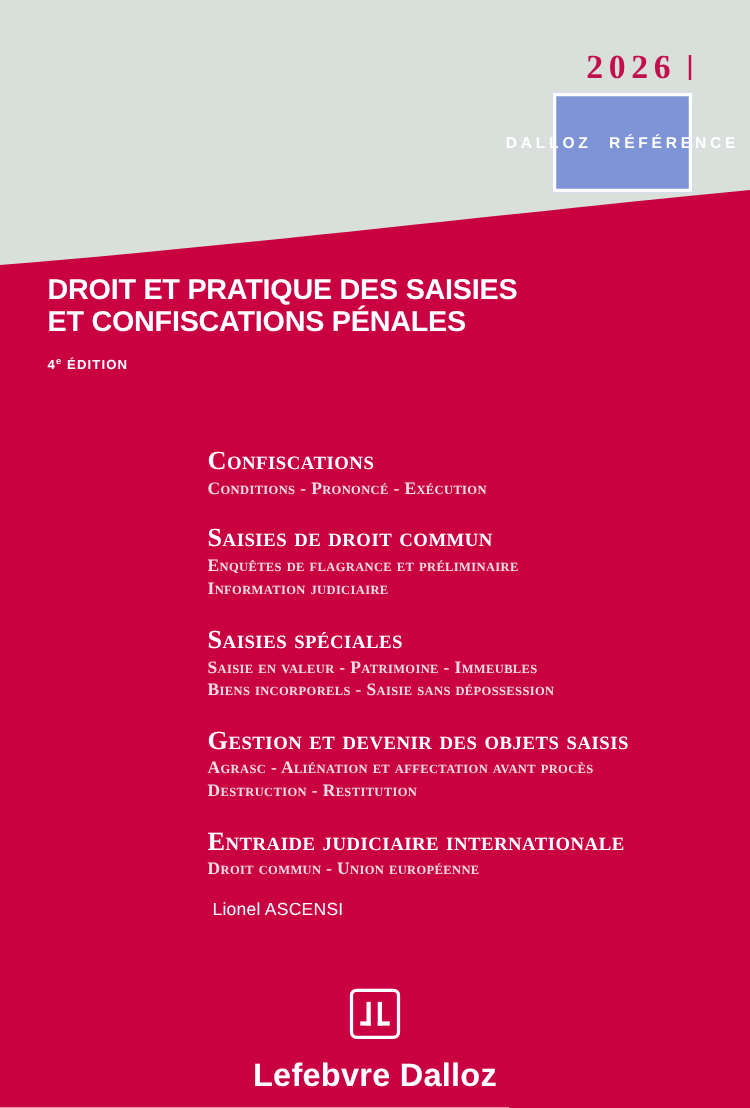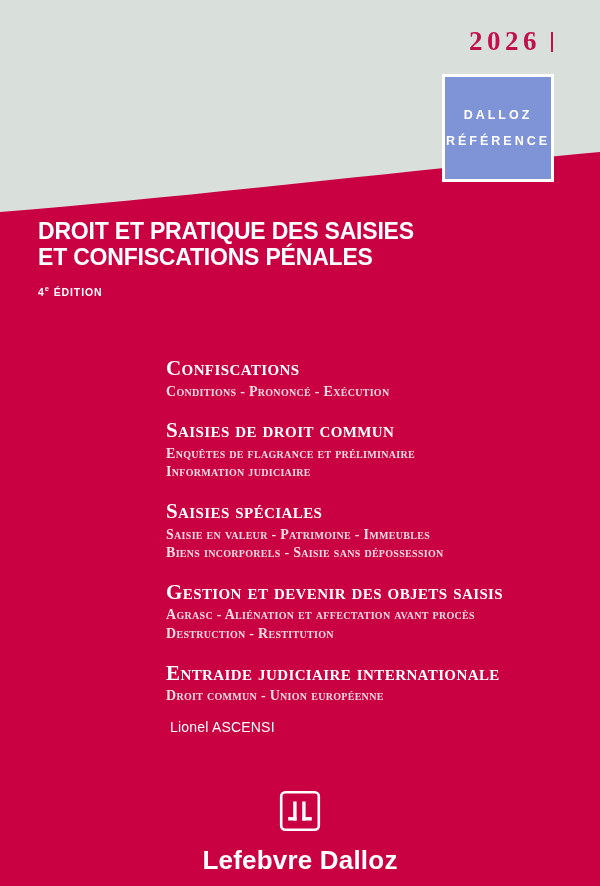--- a/index.html
+++ b/index.html
@@ -31,21 +31,21 @@
   }
   .top-band svg {
     display: block;
     width: 600px;
     height: 230px;
   }
 
   
   .year-line {
     position: absolute;
-    top: 26px;
+    top: 38px;
     right: 46px;
     display: flex;
     align-items: center;
     gap: 9px;
     color: #c2104c;
     font-size: 27px;
     font-weight: 700;
     letter-spacing: 4.5px;
     font-family: "Liberation Serif", serif;
   }
@@ -56,26 +56,26 @@
     background: #c2104c;
     margin: 0 1px;
   }
 
   
   .badge {
     position: absolute;
     left: 442px;
     top: 74px;
     width: 112px;
-    height: 108px;
+    height: 80px;
     background: #7f94d6;
     border: 3px solid #ffffff;
     box-sizing: border-box;
     display: flex;
-    flex-direction: column;
+    flex-direction: row;
     align-items: center;
     justify-content: center;
     gap: 14px;
   }
   .badge-line {
     color: #ffffff;
     font-size: 12.5px;
     font-weight: 700;
     letter-spacing: 3px;
     text-align: center;

